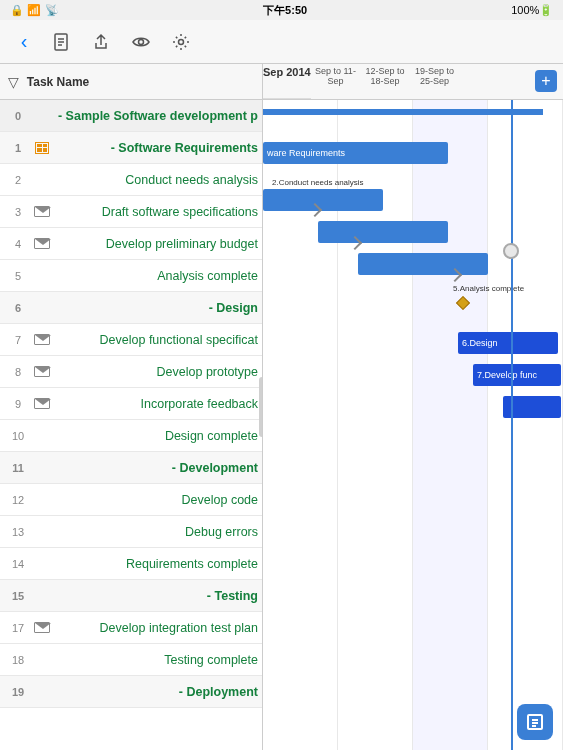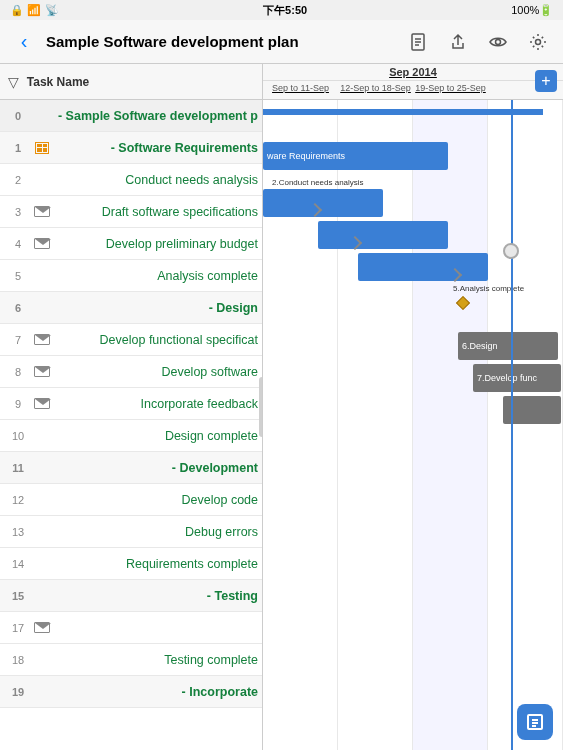--- a/index.html
+++ b/index.html
@@ -190,23 +190,22 @@
     .gantt-header {
       height: 36px;
       background: #f7f7f7;
       border-bottom: 1px solid #ccc;
       display: flex;
       align-items: stretch;
       position: relative;
     }
     .gantt-month-row {
       display: flex;
-      flex-direction: column;
+      flex-direction: row;
       width: 100%;
-      text-decoration: underline;
     }
     .gantt-month-label {
       text-align: center;
       font-size: 11px;
       font-weight: 600;
       color: #333;
       padding: 2px 0;
       border-bottom: 1px solid #ddd;
     }
     .gantt-week-labels {
@@ -241,32 +240,32 @@
     }
 
     
     .gantt-bars {
       position: absolute;
       top: 0; left: 0; right: 0; bottom: 0;
     }
 
     .gantt-bar {
       position: absolute;
-      height: 28px;
+      height: 22px;
       border-radius: 2px;
       display: flex;
       align-items: center;
       padding: 0 4px;
       font-size: 8px;
       color: #fff;
       white-space: nowrap;
       overflow: hidden;
     }
     .gantt-bar.blue { background: #3a7fd5; }
-    .gantt-bar.purple { background: #737373; }
+    .gantt-bar.purple { background: #1d4ed8; }
 
     .gantt-diamond {
       position: absolute;
       width: 10px; height: 10px;
       transform: rotate(45deg);
       background: #d4a017;
       border: 1.5px solid #a07010;
     }
 
     
@@ -342,21 +341,20 @@
   </div>
   <div class="status-center">下午5:50</div>
   <div class="status-right">
     <span>100%</span>
     <span>🔋</span>
   </div>
 </div>
 
 <div class="nav-bar">
   <div class="nav-back-btn">‹</div>
-  <div class="nav-title">Sample Software development plan</div>
   <div class="nav-icons">
     <div class="nav-icon-btn">
       <svg width="20" height="20" viewBox="0 0 20 20" fill="none" stroke="#555" stroke-width="1.5">
         <rect x="4" y="2" width="12" height="16" rx="1"></rect>
         <line x1="7" y1="7" x2="13" y2="7"></line>
         <line x1="7" y1="10" x2="13" y2="10"></line>
         <line x1="7" y1="13" x2="11" y2="13"></line>
       </svg>
     </div>
     <div class="nav-icon-btn">
@@ -450,21 +448,21 @@
           <div class="env-icon"></div>
         </div>
         <div class="task-name indent">Develop functional specificat</div>
       </div>
 
       <div class="task-row">
         <div class="row-num">8</div>
         <div class="row-icon">
           <div class="env-icon"></div>
         </div>
-        <div class="task-name indent">Develop software</div>
+        <div class="task-name indent">Develop prototype</div>
       </div>
 
       <div class="task-row">
         <div class="row-num">9</div>
         <div class="row-icon">
           <div class="env-icon"></div>
         </div>
         <div class="task-name indent">Incorporate feedback</div>
       </div>
 
@@ -503,32 +501,33 @@
         <div class="row-icon"></div>
         <div class="task-name bold">- Testing</div>
       </div>
 
 
       <div class="task-row">
         <div class="row-num">17</div>
         <div class="row-icon">
           <div class="env-icon"></div>
         </div>
+        <div class="task-name indent">Develop integration test plan</div>
       </div>
 
       <div class="task-row">
         <div class="row-num">18</div>
         <div class="row-icon"></div>
         <div class="task-name indent">Testing complete</div>
       </div>
 
       <div class="task-row group-row">
         <div class="row-num">19</div>
         <div class="row-icon"></div>
-        <div class="task-name bold">- Incorporate</div>
+        <div class="task-name bold">- Deployment</div>
       </div>
 
     </div>
 
     <div class="divider-handle"></div>
   </div>
 
   <div class="gantt-panel">
 
     <div class="plus-btn">+</div>

